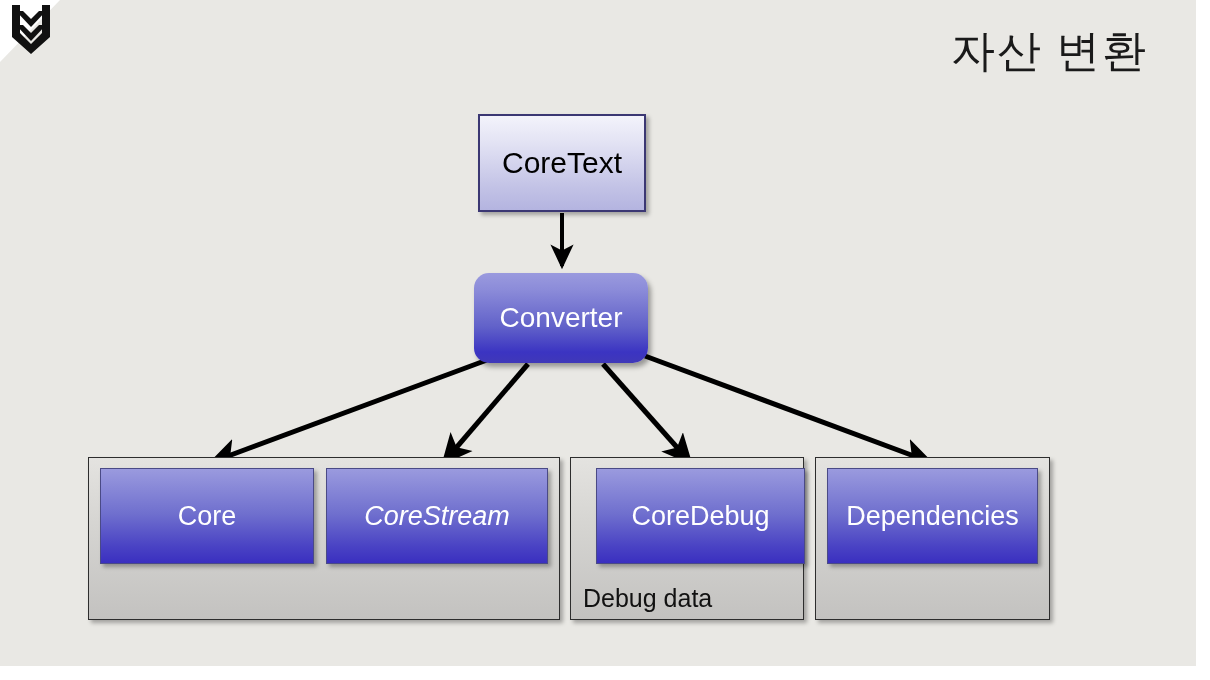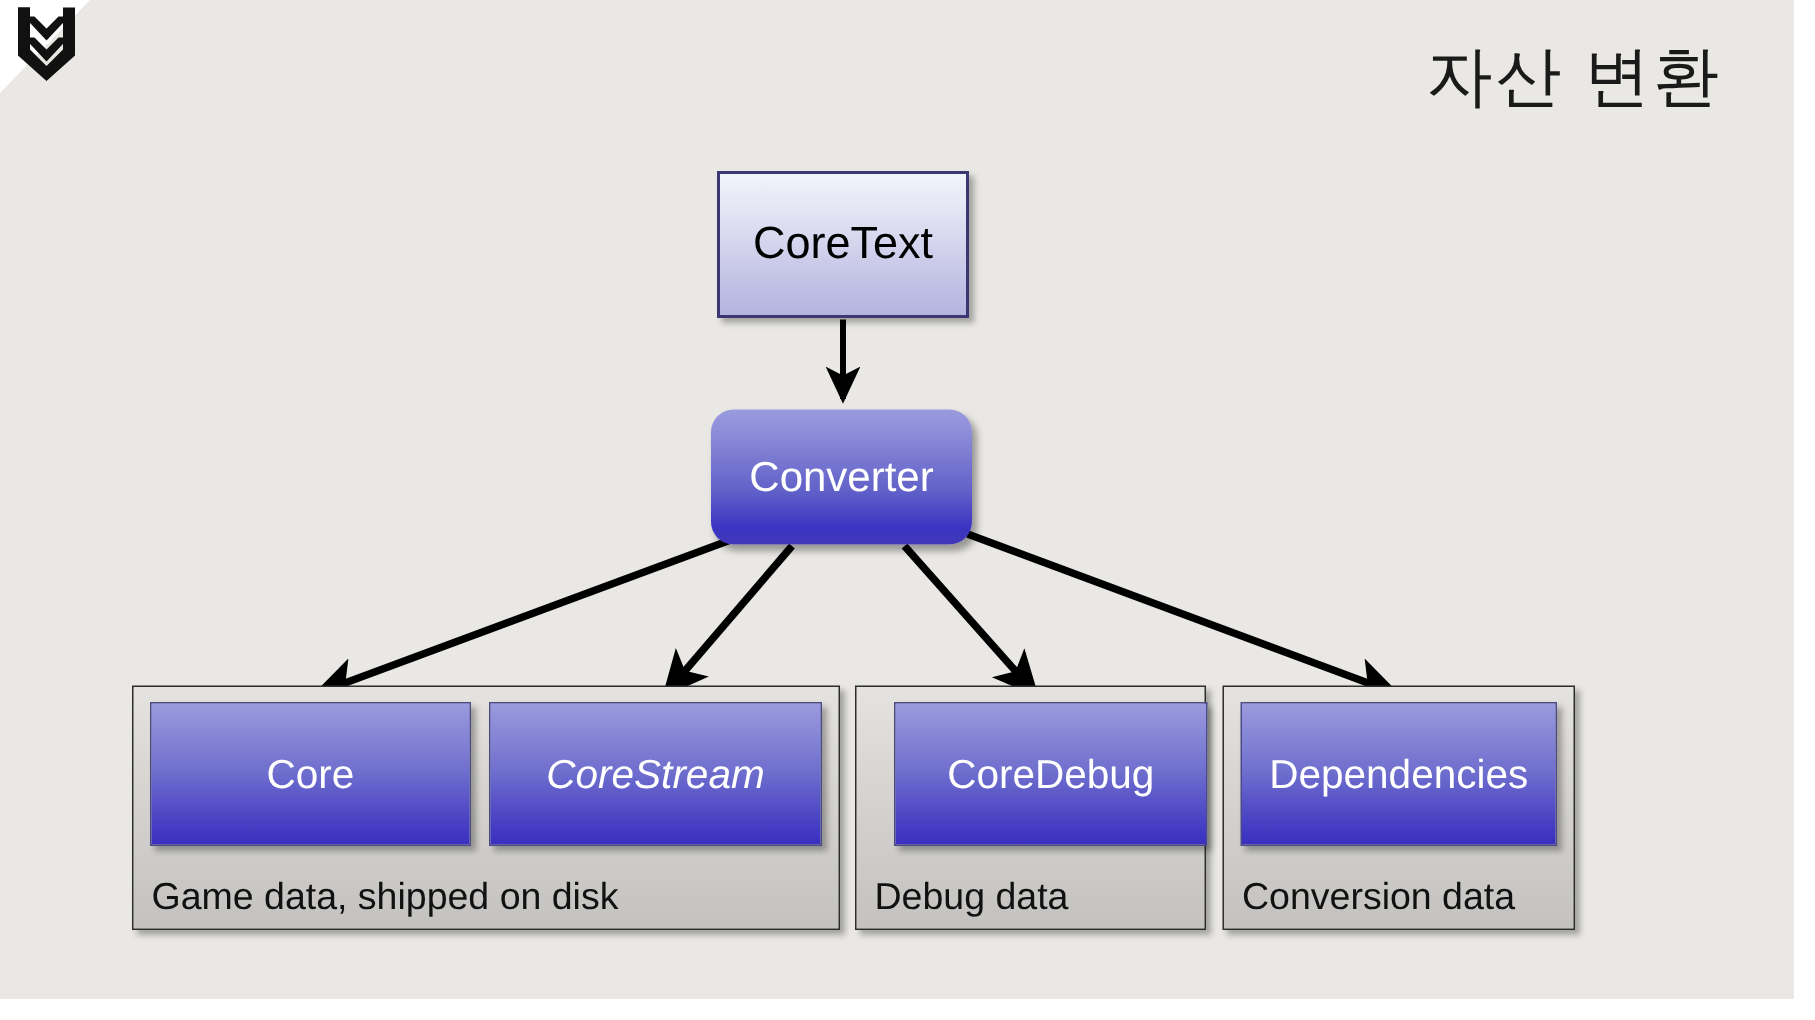--- a/index.html
+++ b/index.html
@@ -152,25 +152,23 @@
     <line x1="645" y1="356" x2="930" y2="462" stroke="#000000" stroke-width="5" marker-end="url(#arrowhead)"></line>
   </svg>
 
   <div class="node node-coretext">CoreText</div>
 
   <div class="node node-converter">Converter</div>
 
   <div class="group" style="left:88px; top:457px; width:472px; height:163px;">
     <div class="leaf" style="left:11px; top:10px; width:214px; height:96px;">Core</div>
     <div class="leaf" style="left:237px; top:10px; width:222px; height:96px;font-style:italic;">CoreStream</div>
-    <div class="group-caption">Game data, shipped on disk</div>
   </div>
 
   <div class="group" style="left:570px; top:457px; width:234px; height:163px;">
     <div class="leaf" style="left:25px; top:10px; width:209px; height:96px;">CoreDebug</div>
     <div class="group-caption">Debug data</div>
   </div>
 
   <div class="group" style="left:815px; top:457px; width:235px; height:163px;">
     <div class="leaf" style="left:11px; top:10px; width:211px; height:96px;">Dependencies</div>
-    <div class="group-caption">Conversion data</div>
   </div>
 </div>
 
 </body></html>

